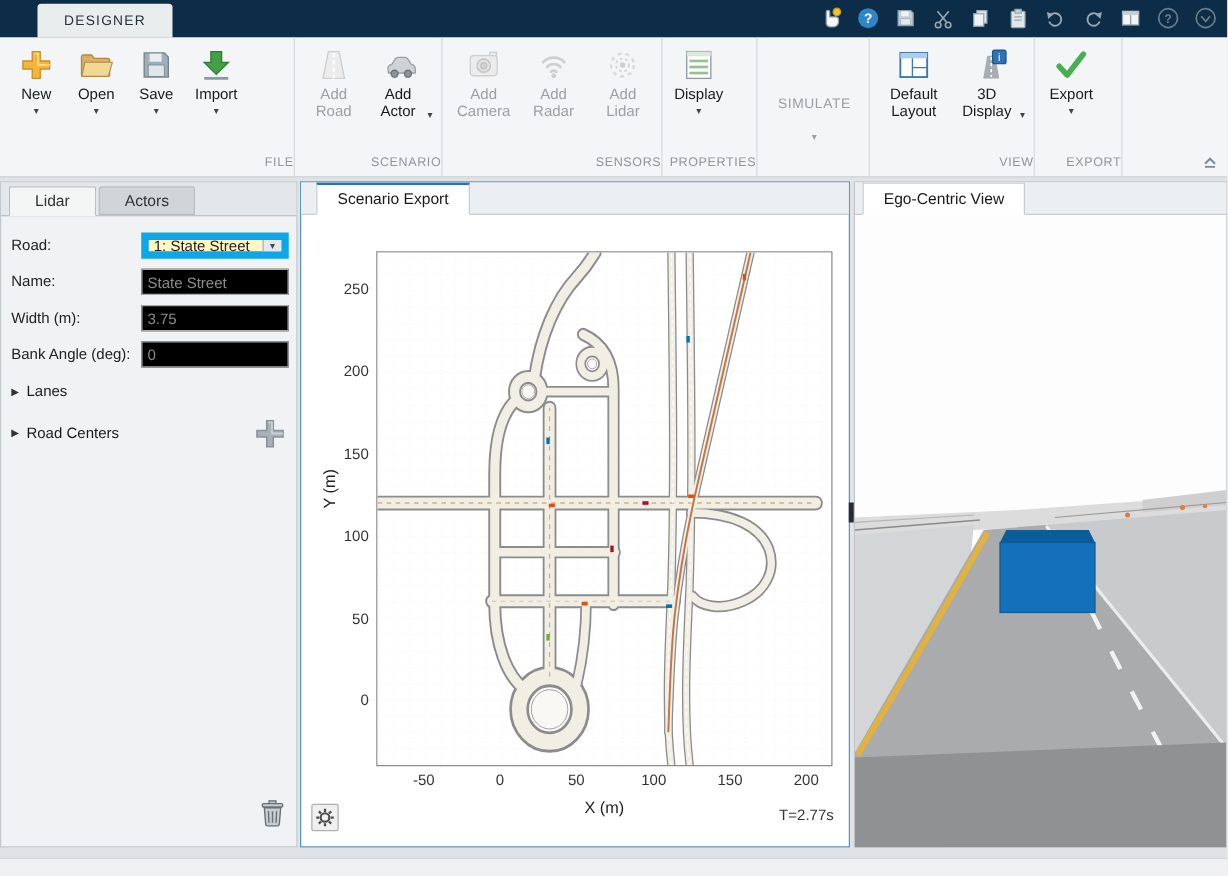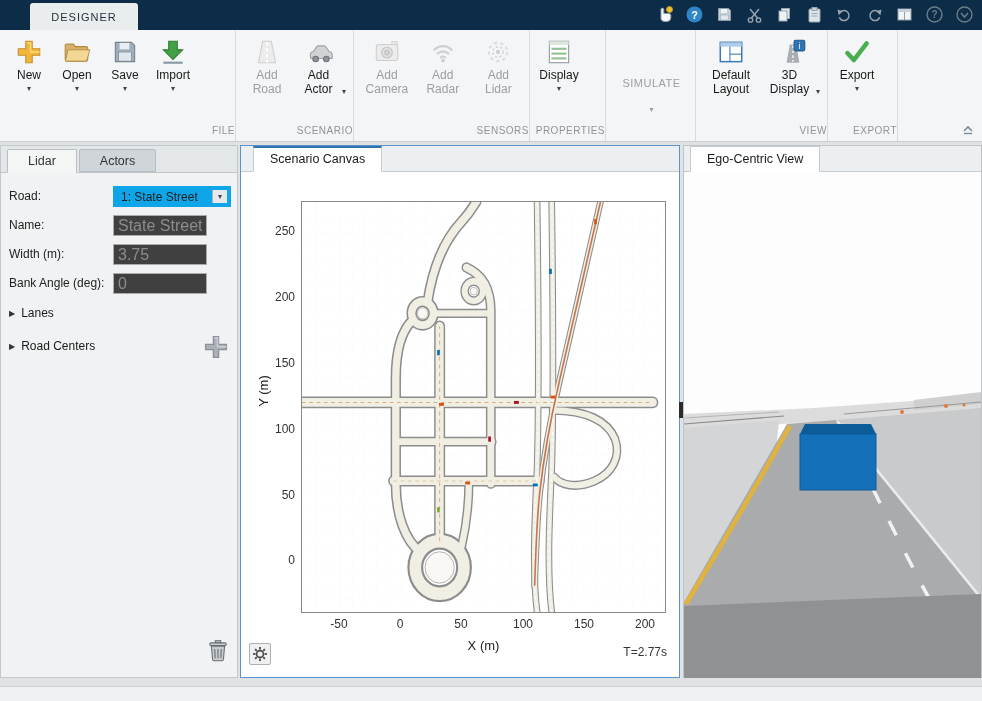--- a/index.html
+++ b/index.html
@@ -39,23 +39,23 @@
   .panel-tab.plain{border-top:1px solid #c6cbce;padding-top:5px;}
 
   
   .left-panel{position:absolute;left:0;top:145px;width:238px;height:533px;background:#f0f2f3;border:1px solid #c3c8cb;}
   .lp-tabs{display:flex;padding:3px 0 0 6px;background:#e4e7e9;border-bottom:1px solid #c0c5c8;height:27px;}
   .lp-tab{padding:4px 20px;font-size:12.5px;border:1px solid #b8bec1;margin-right:2px;background:#cfd5d8;color:#333;
     border-radius:2px 2px 0 0;white-space:nowrap;}
   .lp-tab.active{background:#f4f6f6;border-bottom:1px solid #f4f6f6;margin-bottom:-1px;}
   .form-row{position:absolute;left:0;width:238px;height:22px;}
   .form-label{position:absolute;left:8px;top:3px;font-size:12px;color:#222;}
-  .form-input{position:absolute;left:112px;top:0;width:94px;height:21px;font-size:16px;font-family:"Liberation Sans",sans-serif;
-    border:1px solid #ababab;background:#404040;color:#8c8c8c;padding:0 4px;}
-  .dropdown{position:absolute;left:112px;top:0;width:118px;height:21px;background:#0ea5e9;border:4px solid #0ea5e9;
+  .form-input{position:absolute;left:112px;top:0;width:118px;height:21px;font-size:12px;font-family:"Liberation Sans",sans-serif;
+    border:1px solid #ababab;background:#000000;color:#8c8c8c;padding:0 4px;}
+  .dropdown{position:absolute;left:112px;top:0;width:118px;height:21px;background:#fef9c3;border:6px solid #0ea5e9;
     display:flex;align-items:center;font-size:12px;color:#222;}
   .dropdown-text{flex:1;padding:0 4px;white-space:nowrap;overflow:hidden;}
   .dropdown-chev{width:15px;height:100%;background:#e6e9eb;border-left:1px solid #aab0b5;display:flex;align-items:center;justify-content:center;font-size:8px;color:#444;}
   .expander{position:absolute;left:8px;display:flex;align-items:center;gap:6px;font-size:12px;color:#1a1a1a;}
   .expander .tri{font-size:8px;color:#333;}
   .plus-btn{position:absolute;left:202px;top:188px;width:26px;height:26px;}
   .trash-btn{position:absolute;left:205px;top:492px;width:24px;height:24px;}
 
   
   .canvas-panel{position:absolute;left:240px;top:145px;width:440px;height:533px;background:#fff;border:1px solid #5a94c8;}
@@ -361,21 +361,21 @@
       <rect x="3.5" y="4.5" width="15" height="2.5" rx="1" fill="#c9cdd0" stroke="#6a6f73"></rect>
       <path d="M5 7.5 h12 l-1 12 a1.5 1.5 0 0 1 -1.5 1.3 h-7 a1.5 1.5 0 0 1 -1.5 -1.3 z" fill="#c9cdd0" stroke="#6a6f73"></path>
       <line x1="8" y1="10" x2="8.4" y2="18.5" stroke="#6a6f73"></line>
       <line x1="11" y1="10" x2="11" y2="18.5" stroke="#6a6f73"></line>
       <line x1="14" y1="10" x2="13.6" y2="18.5" stroke="#6a6f73"></line>
     </svg>
   </div>
 
   <div class="canvas-panel">
     <div class="panel-tabs">
-      <div class="panel-tab">Scenario Canvas</div>
+      <div class="panel-tab">Scenario Export</div>
     </div>
 
     <svg class="plot-svg" viewBox="-81 -273 298 313" preserveAspectRatio="none">
       <defs>
         <pattern id="grid" width="10" height="10" patternUnits="userSpaceOnUse">
           <path d="M10 0 H0 V10" fill="none" stroke="#e3e3e3" stroke-width="0.35" stroke-dasharray="1 1.6"></path>
         </pattern>
         <path id="r3" d="M 16 6 C 4 14 -4 34 -4 58 L -4 138 C -4 162 2 176 10 183"></path>
         <path id="r4" d="M 22 196 C 26 222 36 244 50 258 C 58 266 61 272 62 273"></path>
         <path id="r5" d="M 32 14 L 32 178"></path>

